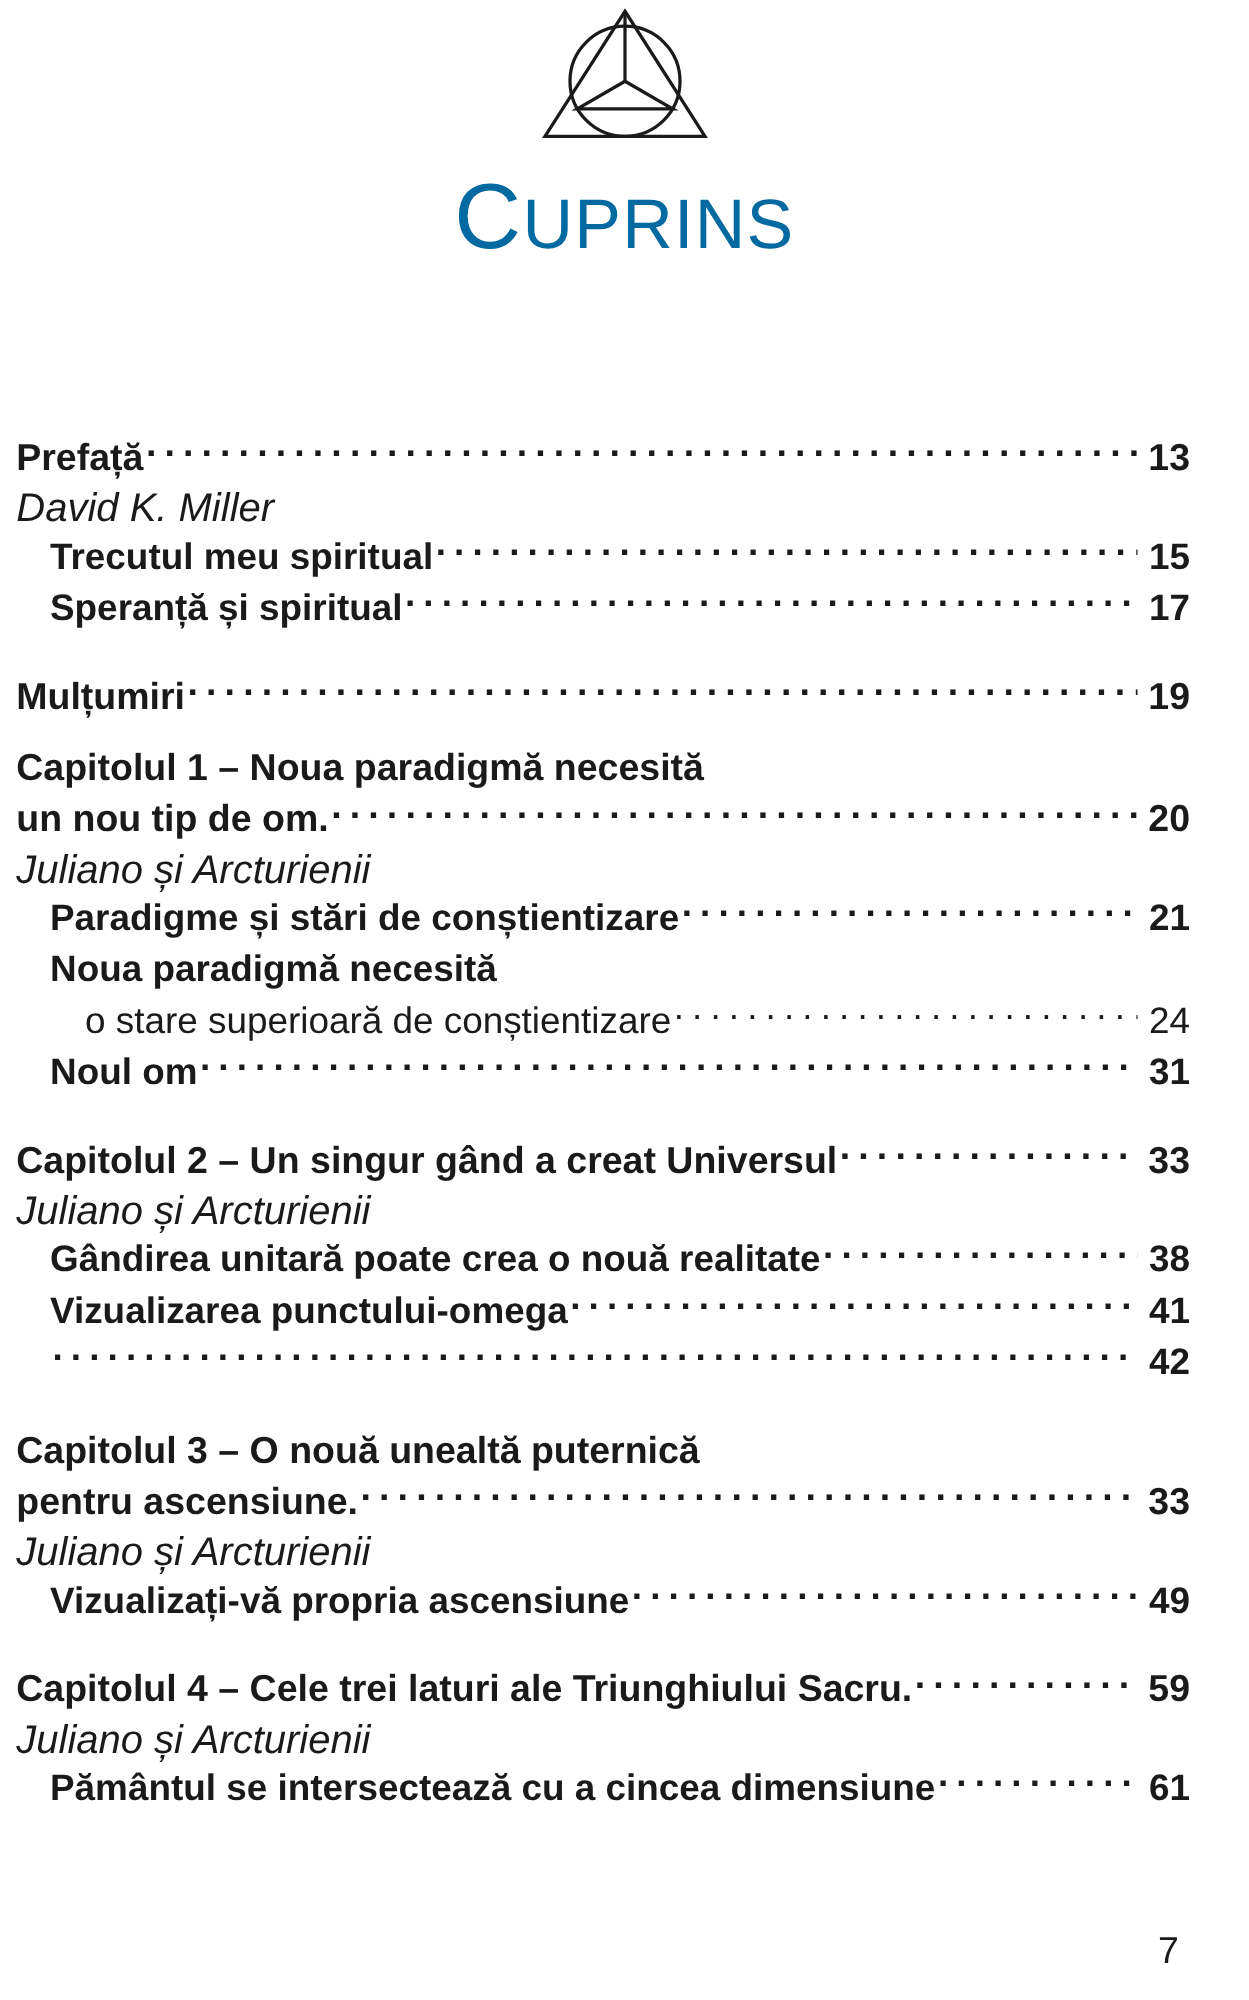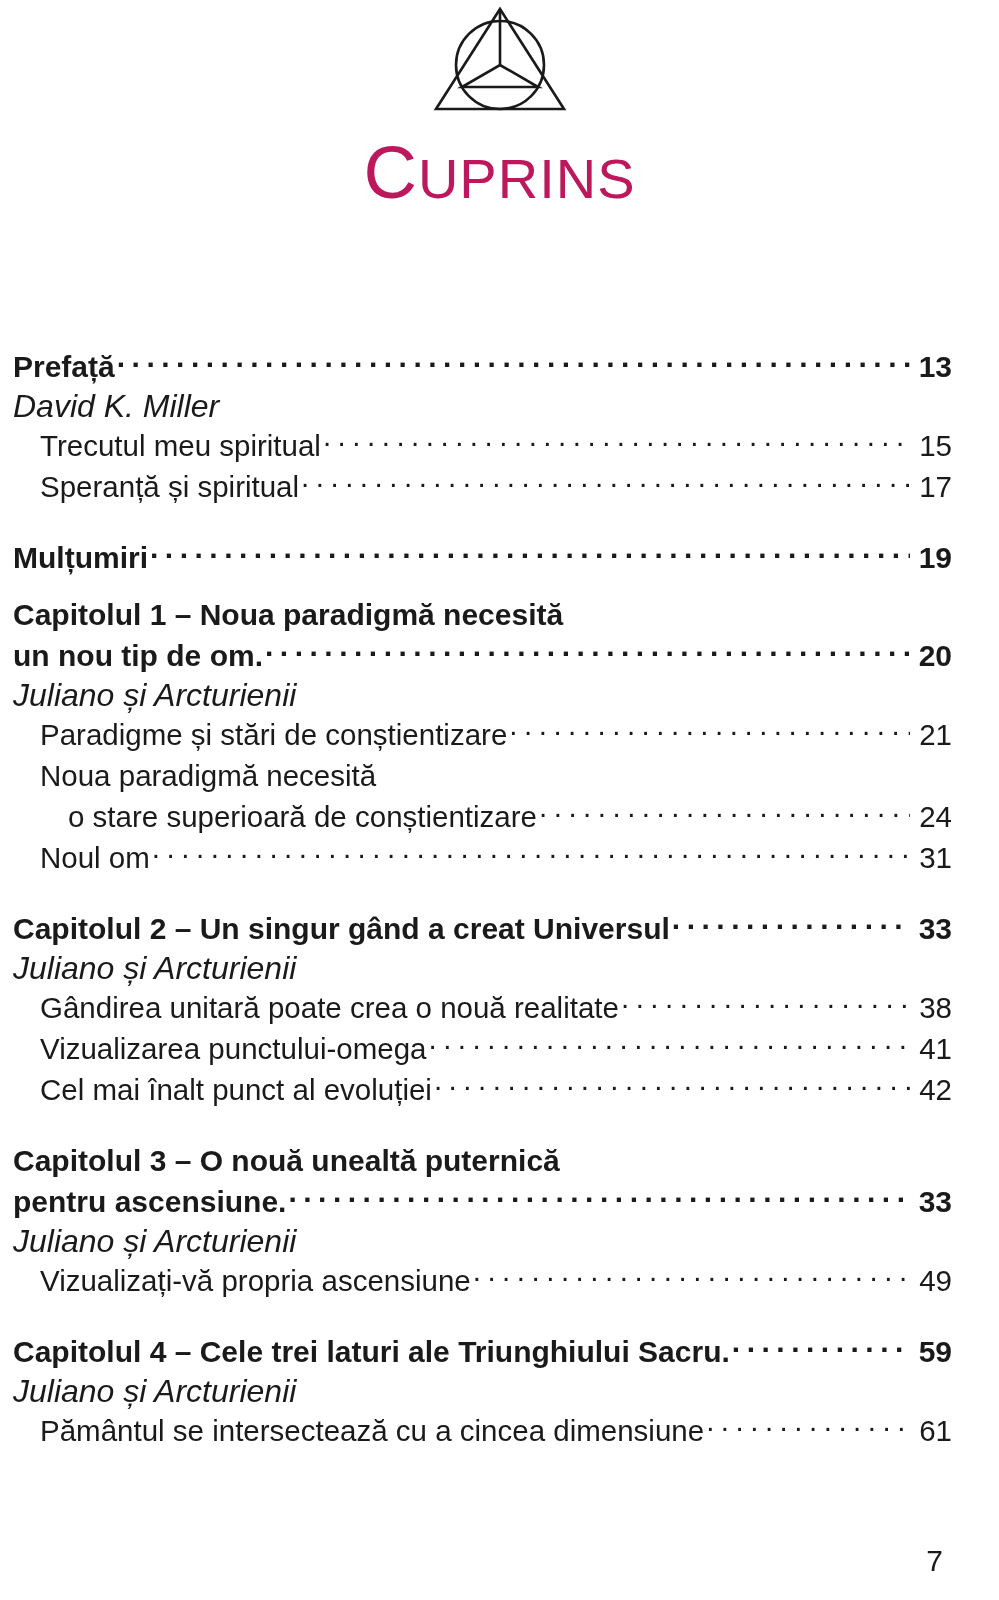--- a/index.html
+++ b/index.html
@@ -32,21 +32,21 @@
   .page-title {
     position: absolute;
     left: 0;
     top: 136px;
     width: 999px;
     text-align: center;
     font-size: 74px;
     font-weight: 400;
     letter-spacing: 1px;
     line-height: 1;
-    color: #be185d;
+    color: #0369a1;
     white-space: nowrap;
   }
   .page-title .cap-first { font-size: 74px; }
   .page-title .cap-rest  { font-size: 56px; }
 
   
   .toc {
     position: absolute;
     left: 0;
     top: 346px;
@@ -101,21 +101,21 @@
 
   .row.author {
     font-style: italic;
     font-weight: 400;
     font-size: 32px;
     line-height: 38px;
     padding-left: 0;
   }
 
   .row.entry {
-    font-weight: 400;
+    font-weight: 700;
     padding-left: 27px;
     justify-content: space-between;
   }
   .row.entry .pagenum { min-width: 40px; padding-left: 4px; }
 
   .row.entry2 {
     font-weight: 400;
     padding-left: 55px;
   }
   .row.entry2 .pagenum { min-width: 40px; padding-left: 4px; }
@@ -223,21 +223,20 @@
       <span class="label">Gândirea unitară poate crea o nouă realitate</span>
       <span class="leader"></span>
       <span class="pagenum">38</span>
     </div>
     <div class="row entry">
       <span class="label">Vizualizarea punctului-omega</span>
       <span class="leader"></span>
       <span class="pagenum">41</span>
     </div>
     <div class="row entry">
-      <span class="label">Cel mai înalt punct al evoluției</span>
       <span class="leader"></span>
       <span class="pagenum">42</span>
     </div>
     <div class="gap-md"></div>
     <div class="row chapter plain">
       <span class="label">Capitolul 3 – O nouă unealtă puternică</span>
     </div>
     <div class="row chapter">
       <span class="label">pentru ascensiune.</span>
       <span class="leader"></span>

